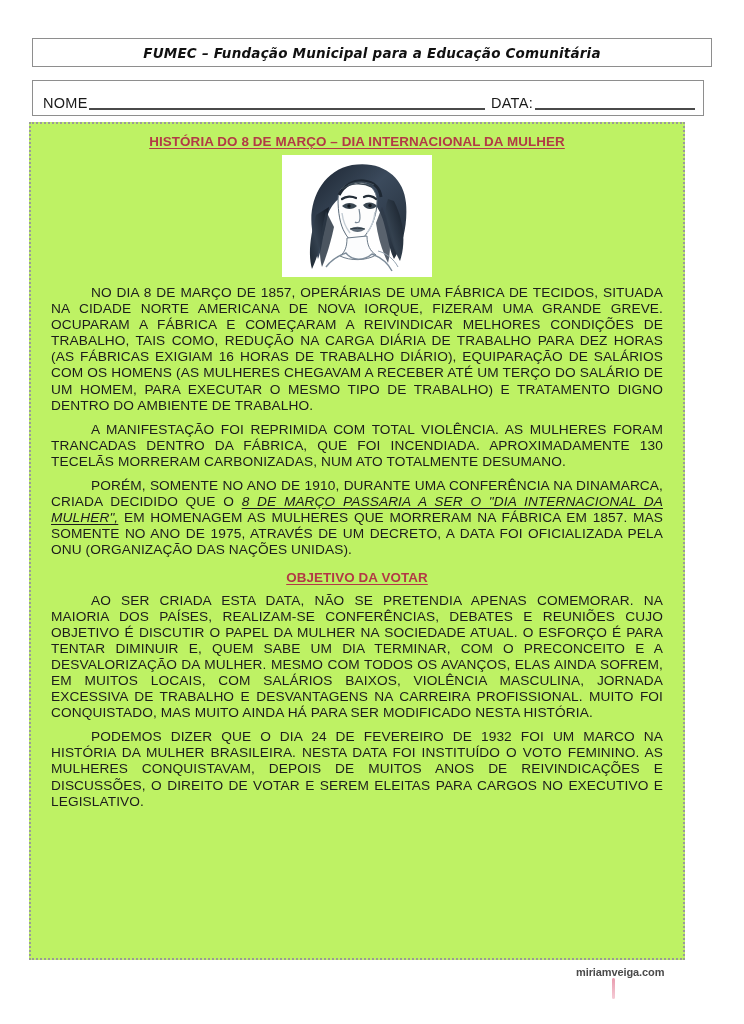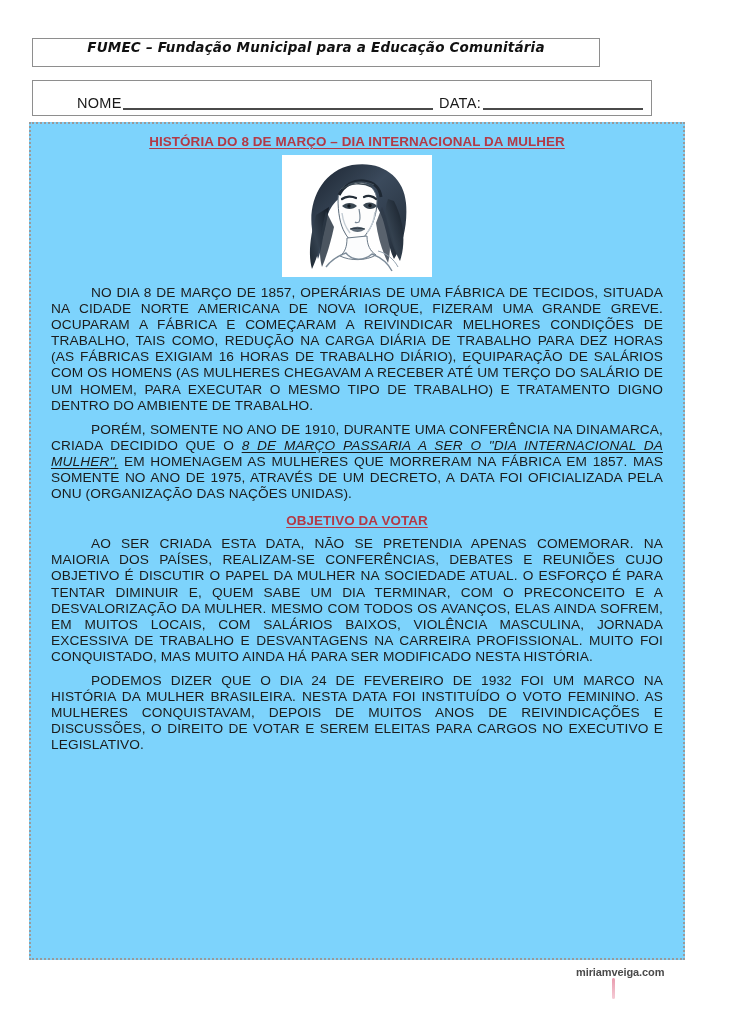--- a/index.html
+++ b/index.html
@@ -14,52 +14,51 @@
     color: #1a1a1a;
     position: relative;
     overflow: hidden;
   }
 
   
   .header-box {
     position: absolute;
     left: 32px;
     top: 38px;
-    width: 568px;
+    width: 680px;
     height: 29px;
     border: 1px solid #8e8e8e;
     box-sizing: border-box;
     display: flex;
-    align-items: flex-start;
+    align-items: center;
     justify-content: center;
     background: #fff;
   }
   .header-title {
     font-family: "DejaVu Sans", sans-serif;
     font-size: 13.5px;
     font-weight: bold;
     font-style: italic;
     letter-spacing: .2px;
     color: #111;
     white-space: nowrap;
   }
 
   
   .id-box {
     position: absolute;
     left: 32px;
     top: 80px;
-    width: 620px;
+    width: 672px;
     height: 36px;
     border: 1px solid #8e8e8e;
     box-sizing: border-box;
     background: #fff;
     display: flex;
     align-items: flex-end;
-    padding-left: 34px;
   }
   .id-inner {
     display: flex;
     align-items: flex-end;
     width: 100%;
     padding: 0 8px 5px 10px;
     box-sizing: border-box;
   }
   .field-label {
     font-size: 14.5px;
@@ -77,21 +76,21 @@
 
   
   .content-frame {
     position: absolute;
     left: 29px;
     top: 122px;
     width: 656px;
     height: 838px;
     border: 2px dotted #9a9a9a;
     box-sizing: border-box;
-    background: #7dd3fc;
+    background: #bef264;
     padding: 8px 12px 6px 12px;
   }
 
   h2.section-title {
     margin: 2px 0 0 0;
     text-align: center;
     font-size: 13.4px;
     font-weight: bold;
     color: #b23a46;
     text-decoration: underline;
@@ -222,20 +221,21 @@
       <path d="M60 34 C68 28 80 27 90 32" fill="none" stroke="#38454f" stroke-width="1.4"></path>
       <path d="M66 30 C74 26 84 26 92 30" fill="none" stroke="#44525e" stroke-width="1"></path>
 
       <path d="M60 58 C61 66 64 73 68 78" fill="none" stroke="#c3ccd4" stroke-width="1.4"></path>
       <path d="M93 57 C92 66 89 73 85 78" fill="none" stroke="#c3ccd4" stroke-width="1.4"></path>
     </svg>
   </div>
 
   <p class="body-par">NO DIA 8 DE MARÇO DE 1857, OPERÁRIAS DE UMA FÁBRICA DE TECIDOS, SITUADA NA CIDADE NORTE AMERICANA DE NOVA IORQUE, FIZERAM UMA GRANDE GREVE. OCUPARAM A FÁBRICA E COMEÇARAM A REIVINDICAR MELHORES CONDIÇÕES DE TRABALHO, TAIS COMO, REDUÇÃO NA CARGA DIÁRIA DE TRABALHO PARA DEZ HORAS (AS FÁBRICAS EXIGIAM 16 HORAS DE TRABALHO DIÁRIO), EQUIPARAÇÃO DE SALÁRIOS COM OS HOMENS (AS MULHERES CHEGAVAM A RECEBER ATÉ UM TERÇO DO SALÁRIO DE UM HOMEM, PARA EXECUTAR O MESMO TIPO DE TRABALHO) E TRATAMENTO DIGNO DENTRO DO AMBIENTE DE TRABALHO.</p>
 
+  <p class="body-par">A MANIFESTAÇÃO FOI REPRIMIDA COM TOTAL VIOLÊNCIA. AS MULHERES FORAM TRANCADAS DENTRO DA FÁBRICA, QUE FOI INCENDIADA. APROXIMADAMENTE 130 TECELÃS MORRERAM CARBONIZADAS, NUM ATO TOTALMENTE DESUMANO.</p>
 
   <p class="body-par"><span>PORÉM, SOMENTE NO ANO DE 1910, DURANTE UMA CONFERÊNCIA NA DINAMARCA, CRIADA DECIDIDO QUE O </span><span class="u">8 DE MARÇO PASSARIA A SER O "DIA INTERNACIONAL DA MULHER",</span><span> EM HOMENAGEM AS MULHERES QUE MORRERAM NA FÁBRICA EM 1857. MAS SOMENTE NO ANO DE 1975, ATRAVÉS DE UM DECRETO, A DATA FOI OFICIALIZADA PELA ONU (ORGANIZAÇÃO DAS NAÇÕES UNIDAS).</span></p>
 
   <h2 class="section-title spaced">OBJETIVO DA VOTAR</h2>
 
   <p class="body-par">AO SER CRIADA ESTA DATA, NÃO SE PRETENDIA APENAS COMEMORAR. NA MAIORIA DOS PAÍSES, REALIZAM-SE CONFERÊNCIAS, DEBATES E REUNIÕES CUJO OBJETIVO É DISCUTIR O PAPEL DA MULHER NA SOCIEDADE ATUAL. O ESFORÇO É PARA TENTAR DIMINUIR E, QUEM SABE UM DIA TERMINAR, COM O PRECONCEITO E A DESVALORIZAÇÃO DA MULHER. MESMO COM TODOS OS AVANÇOS, ELAS AINDA SOFREM, EM MUITOS LOCAIS, COM SALÁRIOS BAIXOS, VIOLÊNCIA MASCULINA, JORNADA EXCESSIVA DE TRABALHO E DESVANTAGENS NA CARREIRA PROFISSIONAL. MUITO FOI CONQUISTADO, MAS MUITO AINDA HÁ PARA SER MODIFICADO NESTA HISTÓRIA.</p>
 
 
   <p class="body-par">PODEMOS DIZER QUE O DIA 24 DE FEVEREIRO DE 1932 FOI UM MARCO NA HISTÓRIA DA MULHER BRASILEIRA. NESTA DATA FOI INSTITUÍDO O VOTO FEMININO. AS MULHERES CONQUISTAVAM, DEPOIS DE MUITOS ANOS DE REIVINDICAÇÕES E DISCUSSÕES, O DIREITO DE VOTAR E SEREM ELEITAS PARA CARGOS NO EXECUTIVO E LEGISLATIVO.</p>
 

